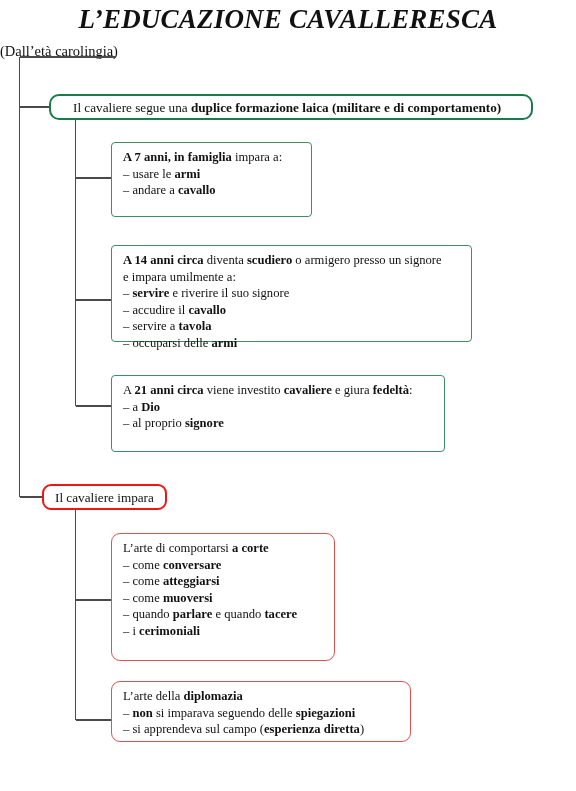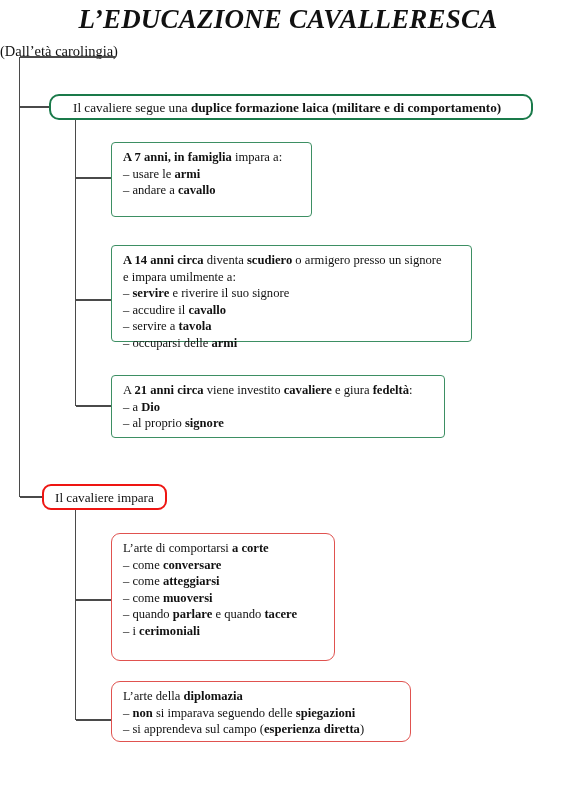--- a/index.html
+++ b/index.html
@@ -144,21 +144,21 @@
     <div>
         <div class="line"><b>A 14 anni circa</b><span> diventa </span><b>scudiero</b><span> o armigero presso un signore</span></div>
         <div class="line"><span>e impara umilmente a:</span></div>
         <div class="line"><span>– </span><b>servire</b><span> e riverire il suo signore</span></div>
         <div class="line"><span>– accudire il </span><b>cavallo</b></div>
         <div class="line"><span>– servire a </span><b>tavola</b></div>
         <div class="line"><span>– occuparsi delle </span><b>armi</b></div>
       </div>
   </div>
 
-  <div class="node-box leaf-green" style="left:111px; top:375px; width:334px; height:63px; padding:6px 0 16px 11px;">
+  <div class="node-box leaf-green" style="left:111px; top:375px; width:334px; height:77px; padding:6px 0 16px 11px;">
     <div>
         <div class="line"><span>A </span><b>21 anni circa</b><span> viene investito </span><b>cavaliere</b><span> e giura </span><b>fedeltà</b><span>:</span></div>
         <div class="line"><span>– a </span><b>Dio</b></div>
         <div class="line"><span>– al proprio </span><b>signore</b></div>
       </div>
   </div>
 
   <div class="node-box head-red" style="left:42px; top:484px; width:125px; height:26px; padding:3px 0 0 11px;">
     <div class="line">
       <span><span>Il cavaliere impara</span></span>

